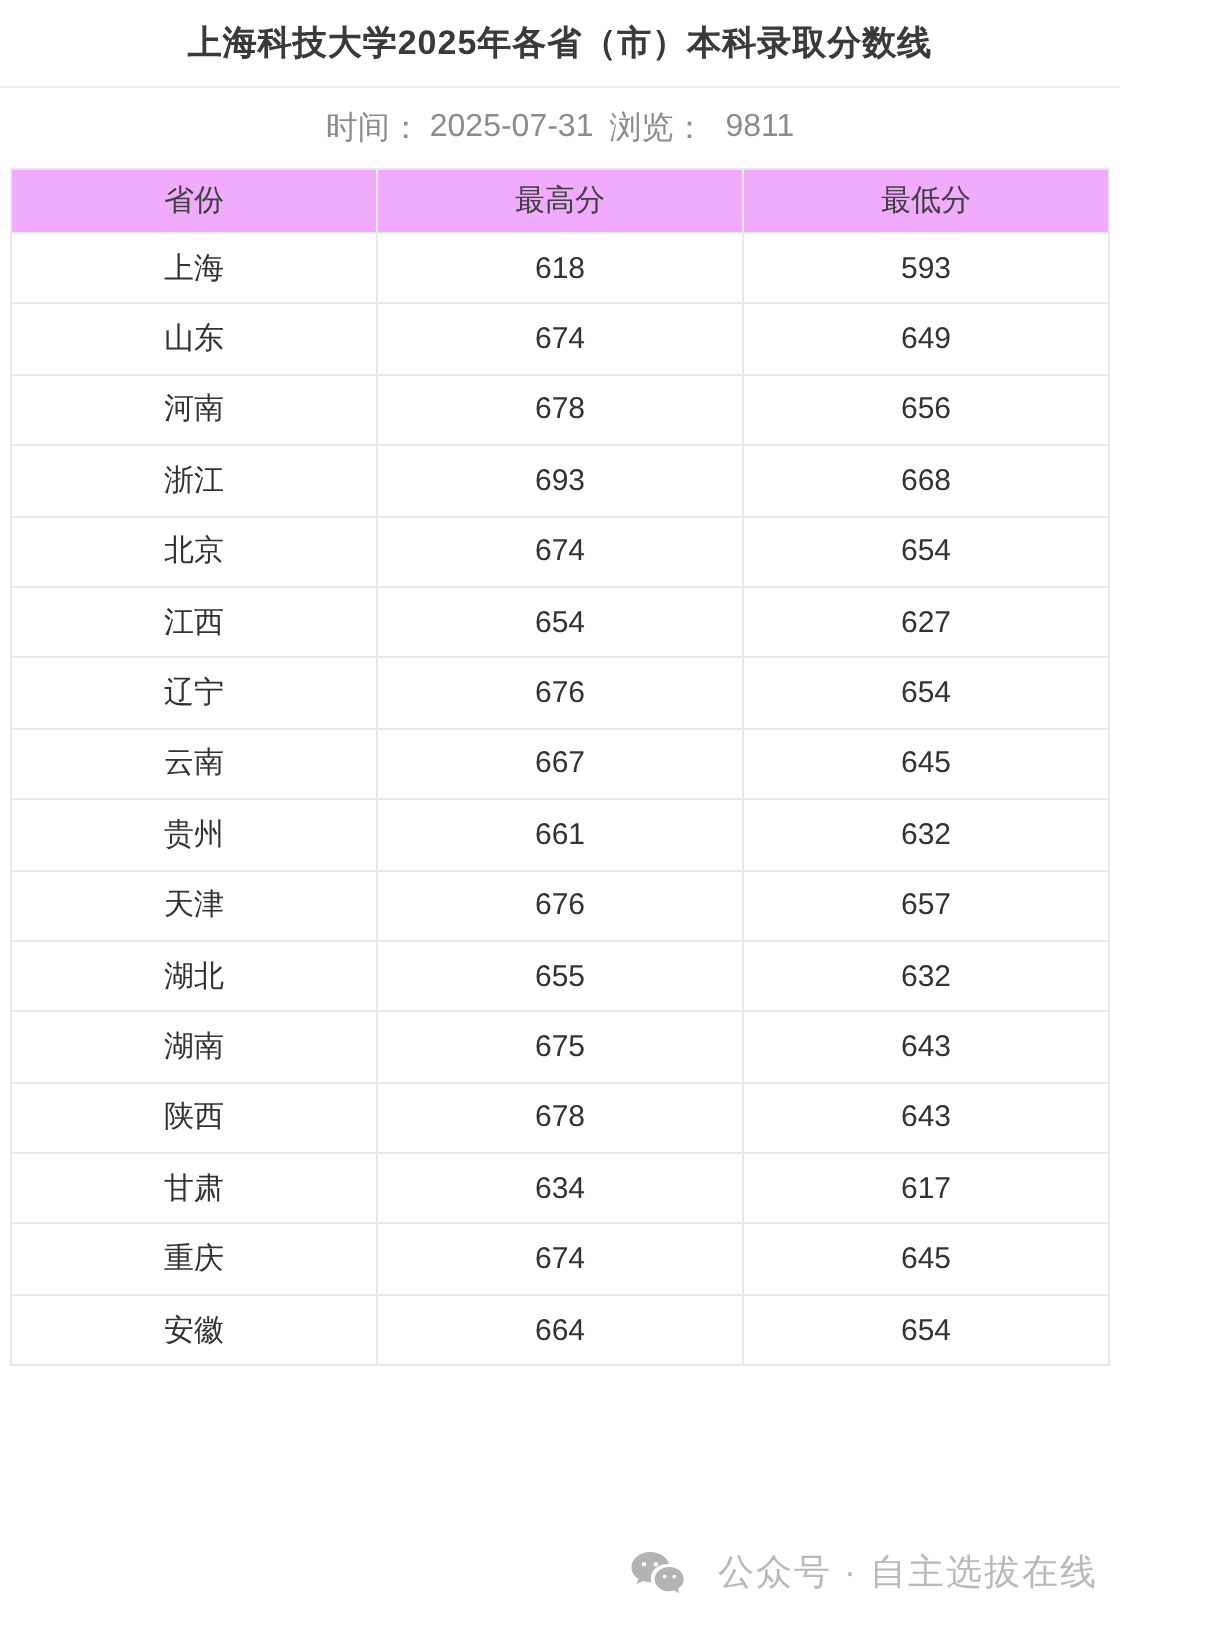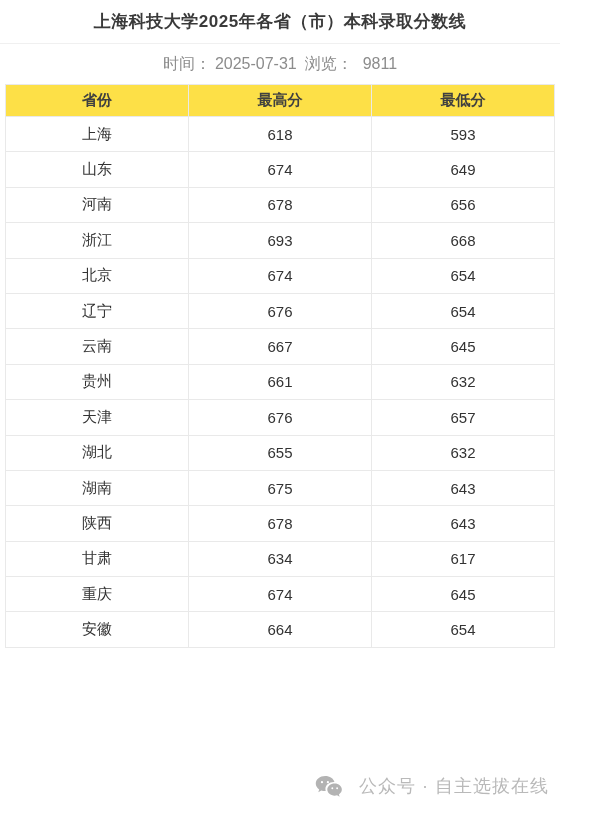--- a/index.html
+++ b/index.html
@@ -52,22 +52,22 @@
   }
   table.scores th, table.scores td {
     border: 1px solid #e9e9e9;
     text-align: center;
     vertical-align: middle;
     font-size: 15px;
     overflow: hidden;
   }
   table.scores th {
     height: 32px;
-    background: #fde047;
-    font-weight: 700;
+    background: #f0abfc;
+    font-weight: 400;
     color: #404040;
   }
   table.scores td {
     height: 35.4px;
     color: #333333;
     background: transparent;
   }
 
   
   .watermark {
@@ -134,20 +134,25 @@
           </tr>
           <tr>
             <td>浙江</td>
             <td>693</td>
             <td>668</td>
           </tr>
           <tr>
             <td>北京</td>
             <td>674</td>
             <td>654</td>
+          </tr>
+          <tr>
+            <td>江西</td>
+            <td>654</td>
+            <td>627</td>
           </tr>
           <tr>
             <td>辽宁</td>
             <td>676</td>
             <td>654</td>
           </tr>
           <tr>
             <td>云南</td>
             <td>667</td>
             <td>645</td>

